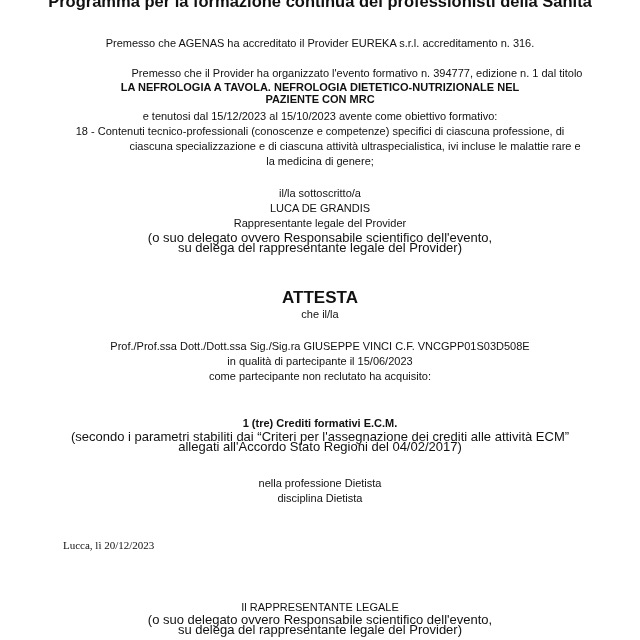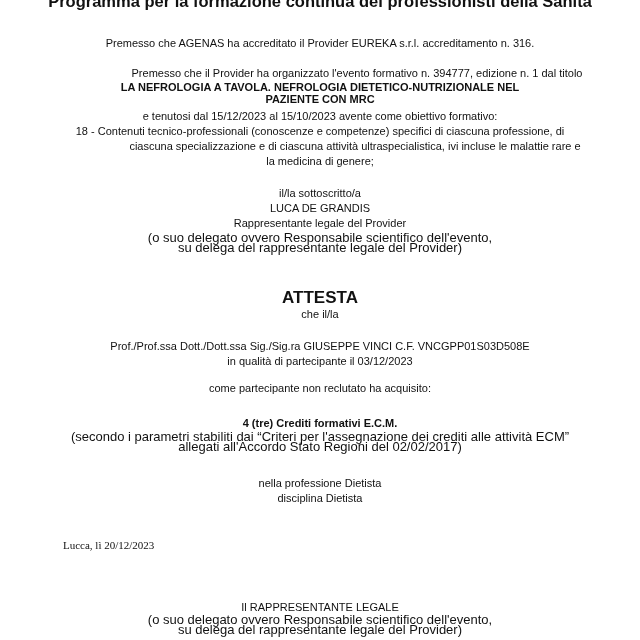--- a/index.html
+++ b/index.html
@@ -36,26 +36,26 @@
   <div class="line" style="top:186px;">il/la sottoscritto/a</div>
   <div class="line" style="top:201px;">LUCA DE GRANDIS</div>
   <div class="line" style="top:216px;">Rappresentante legale del Provider</div>
   <div class="line small" style="top:233px;">(o suo delegato ovvero Responsabile scientifico dell'evento,</div>
   <div class="line small" style="top:243px;">su delega del rappresentante legale del Provider)</div>
 
   <div class="line attesta" style="top:288px;">ATTESTA</div>
   <div class="line" style="top:307px;">che il/la</div>
 
   <div class="line" style="top:339px;">Prof./Prof.ssa Dott./Dott.ssa Sig./Sig.ra GIUSEPPE VINCI C.F. VNCGPP01S03D508E</div>
-  <div class="line" style="top:354px;">in qualità di partecipante il 03/12/2023</div>
-  <div class="line" style="top:369px;margin-top:12px;">come partecipante non reclutato ha acquisito:</div>
+  <div class="line" style="top:354px;">in qualità di partecipante il 15/06/2023</div>
+  <div class="line" style="top:369px;">come partecipante non reclutato ha acquisito:</div>
 
-  <div class="line bold" style="top:416px;">4 (tre) Crediti formativi E.C.M.</div>
+  <div class="line bold" style="top:416px;">1 (tre) Crediti formativi E.C.M.</div>
   <div class="line small" style="top:432px;">(secondo i parametri stabiliti dai “Criteri per l'assegnazione dei crediti alle attività ECM”</div>
-  <div class="line small" style="top:442px;">allegati all'Accordo Stato Regioni del 02/02/2017)</div>
+  <div class="line small" style="top:442px;">allegati all'Accordo Stato Regioni del 04/02/2017)</div>
 
   <div class="line" style="top:476px;">nella professione Dietista</div>
   <div class="line" style="top:491px;">disciplina Dietista</div>
 
   <div class="line left" style="top:538px; left:63px; width:300px;font-family:Liberation Serif, serif;">Lucca, lì 20/12/2023</div>
 
   <div class="line" style="top:600px;">Il RAPPRESENTANTE LEGALE</div>
   <div class="line small" style="top:615px;">(o suo delegato ovvero Responsabile scientifico dell'evento,</div>
   <div class="line small" style="top:625px;">su delega del rappresentante legale del Provider)</div>
 </div>

